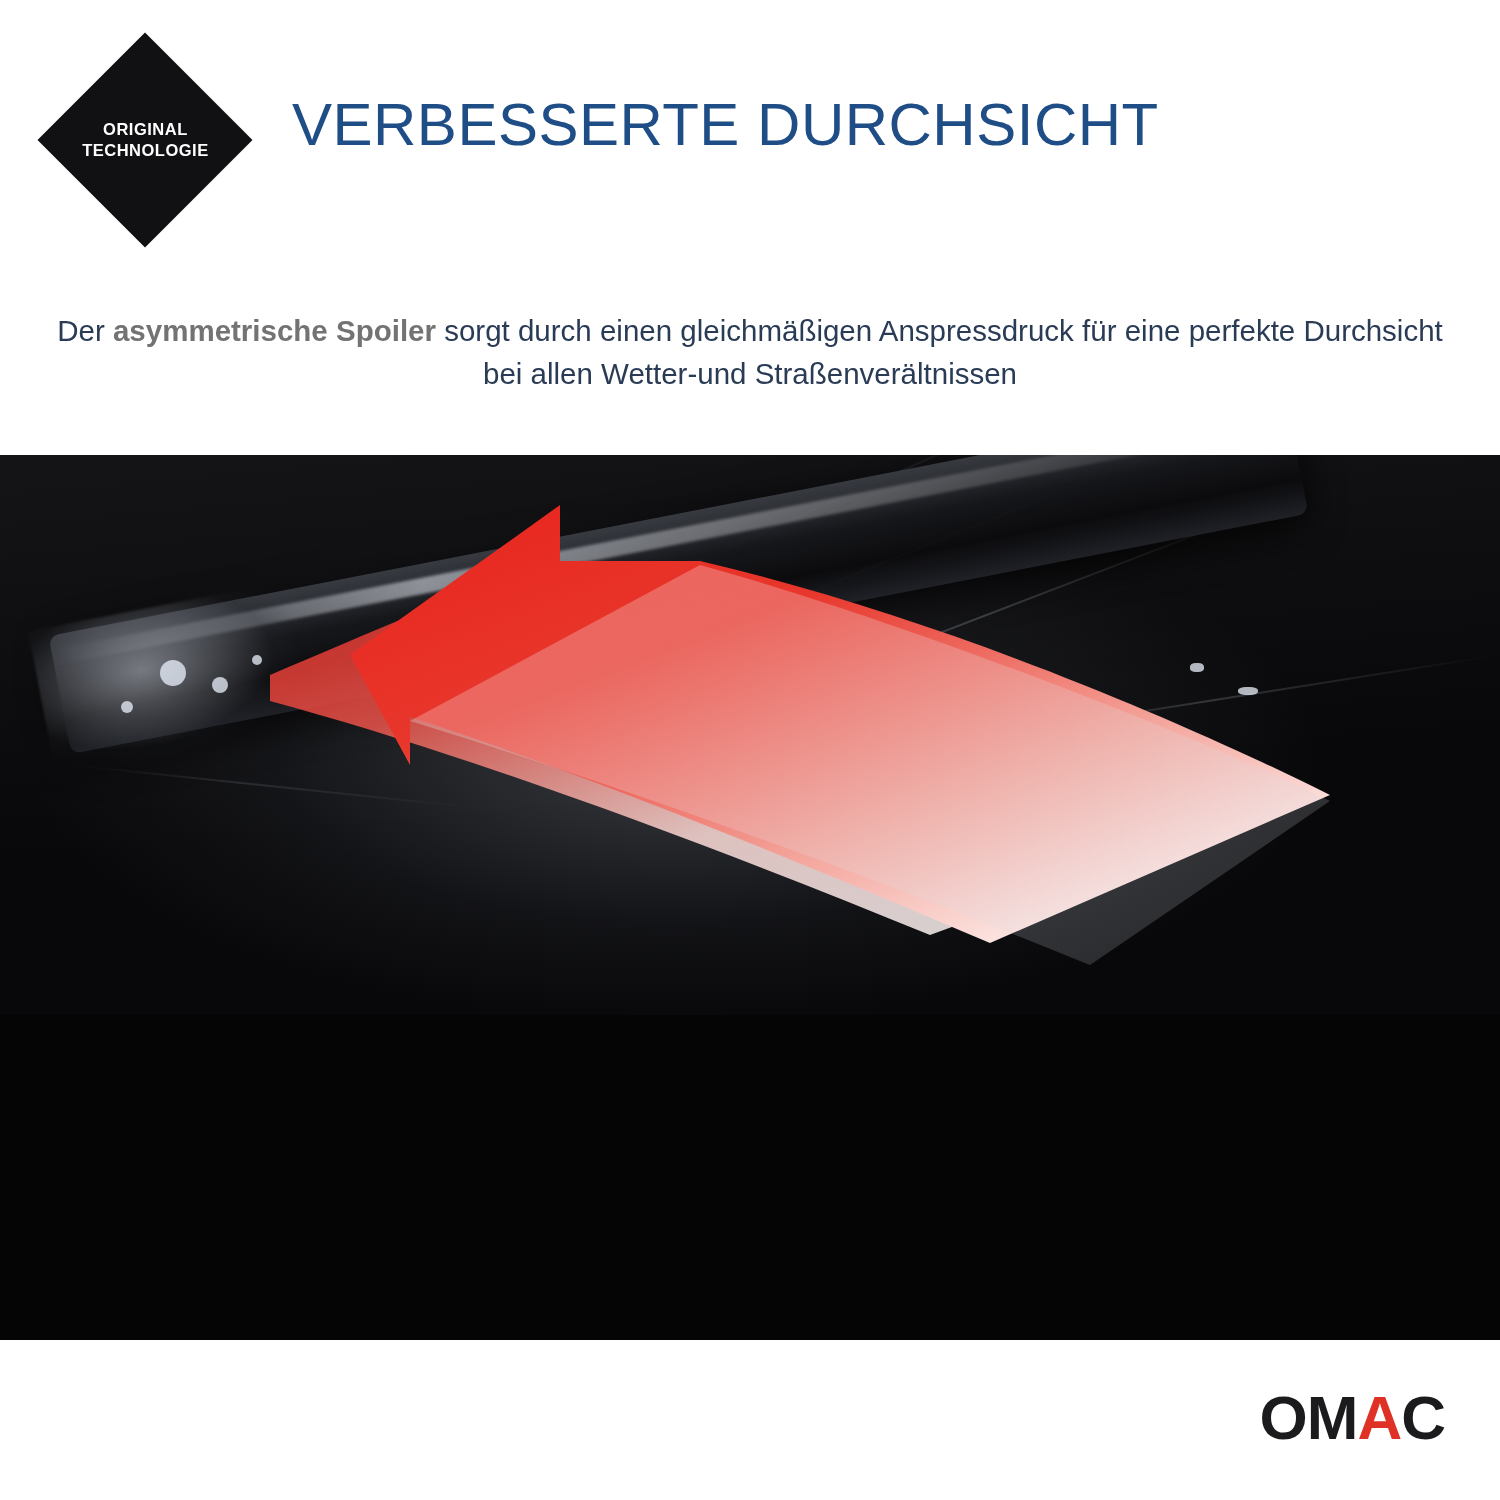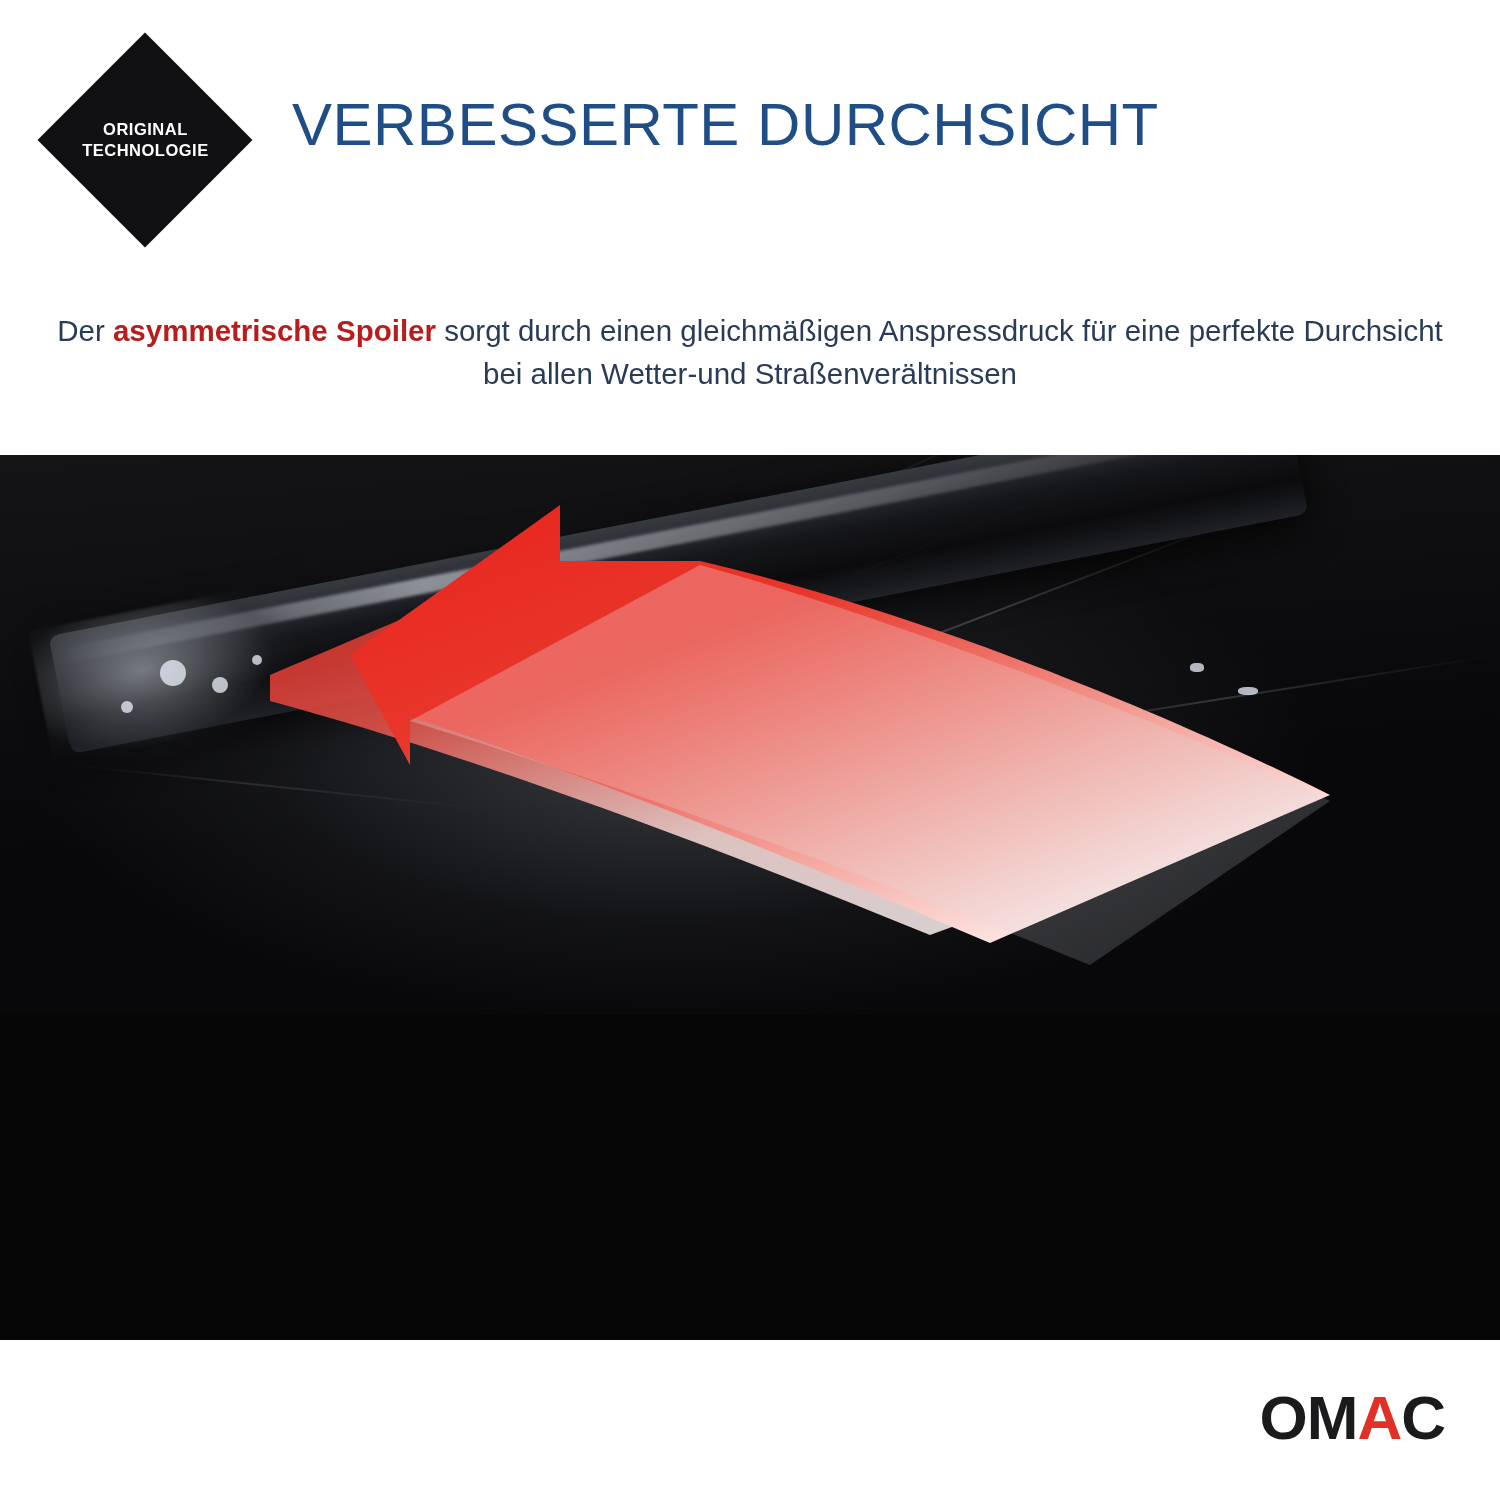--- a/index.html
+++ b/index.html
@@ -37,21 +37,21 @@
     position:absolute;left:292px;top:90px;
     font-size:60px;font-weight:normal;color:#1f4e87;
     letter-spacing:0.5px;white-space:nowrap;
   }
 
   .subhead{
     position:absolute;left:50px;top:310px;width:1400px;
     text-align:center;color:#2a3b55;
     font-size:29.5px;line-height:1.45;
   }
-  .subhead b{font-weight:bold;color:#b91c1c;}
+  .subhead b{font-weight:bold;color:#737373;}
 
   
   .hero{
     position:absolute;left:0;top:455px;width:1500px;height:885px;
     background:#050506;
     overflow:hidden;
   }
   .hero-glass{
     position:absolute;left:0;top:0;width:1500px;height:560px;
     background:

